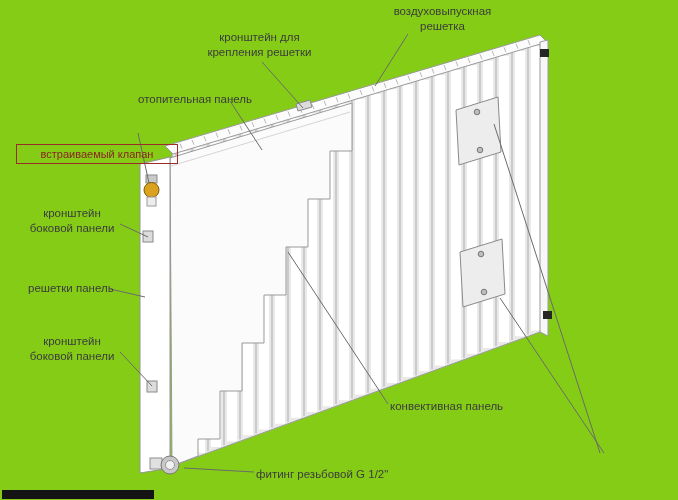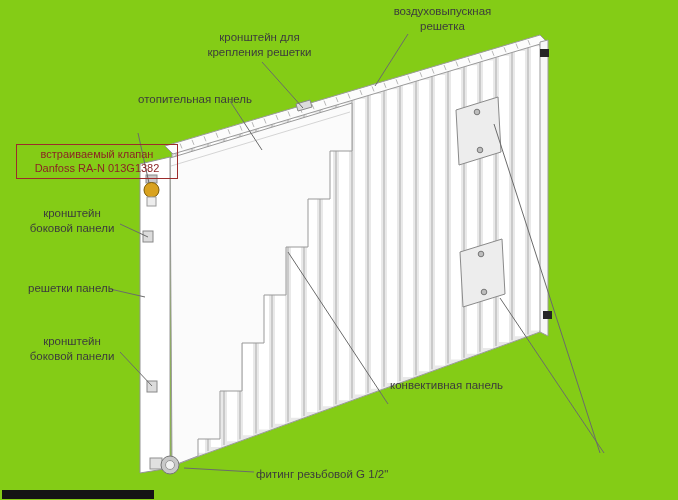--- a/index.html
+++ b/index.html
@@ -171,28 +171,27 @@
   <div class="lbl center" style="left:370px;top:4px;width:145px;">воздуховыпускная
 решетка</div>
 
   <div class="lbl center" style="left:192px;top:30px;width:135px;">кронштейн для
 крепления решетки</div>
 
   <div class="lbl" style="left:138px;top:92px;">отопительная панель</div>
 
   <div id="valve-box">
     <div>встраиваемый клапан</div>
-    <div>Danfoss RA-N 013G1382</div>
   </div>
 
   <div class="lbl center" style="left:22px;top:206px;width:100px;">кронштейн
 боковой панели</div>
 
   <div class="lbl" style="left:28px;top:281px;">решетки панель</div>
 
   <div class="lbl center" style="left:22px;top:334px;width:100px;">кронштейн
 боковой панели</div>
 
-  <div class="lbl" style="left:390px;top:378px;">конвективная панель</div>
+  <div class="lbl" style="left:390px;top:399px;">конвективная панель</div>
 
   <div class="lbl" style="left:256px;top:467px;">фитинг резьбовой G 1/2"</div>
 
 </div>
 
 </body></html>

